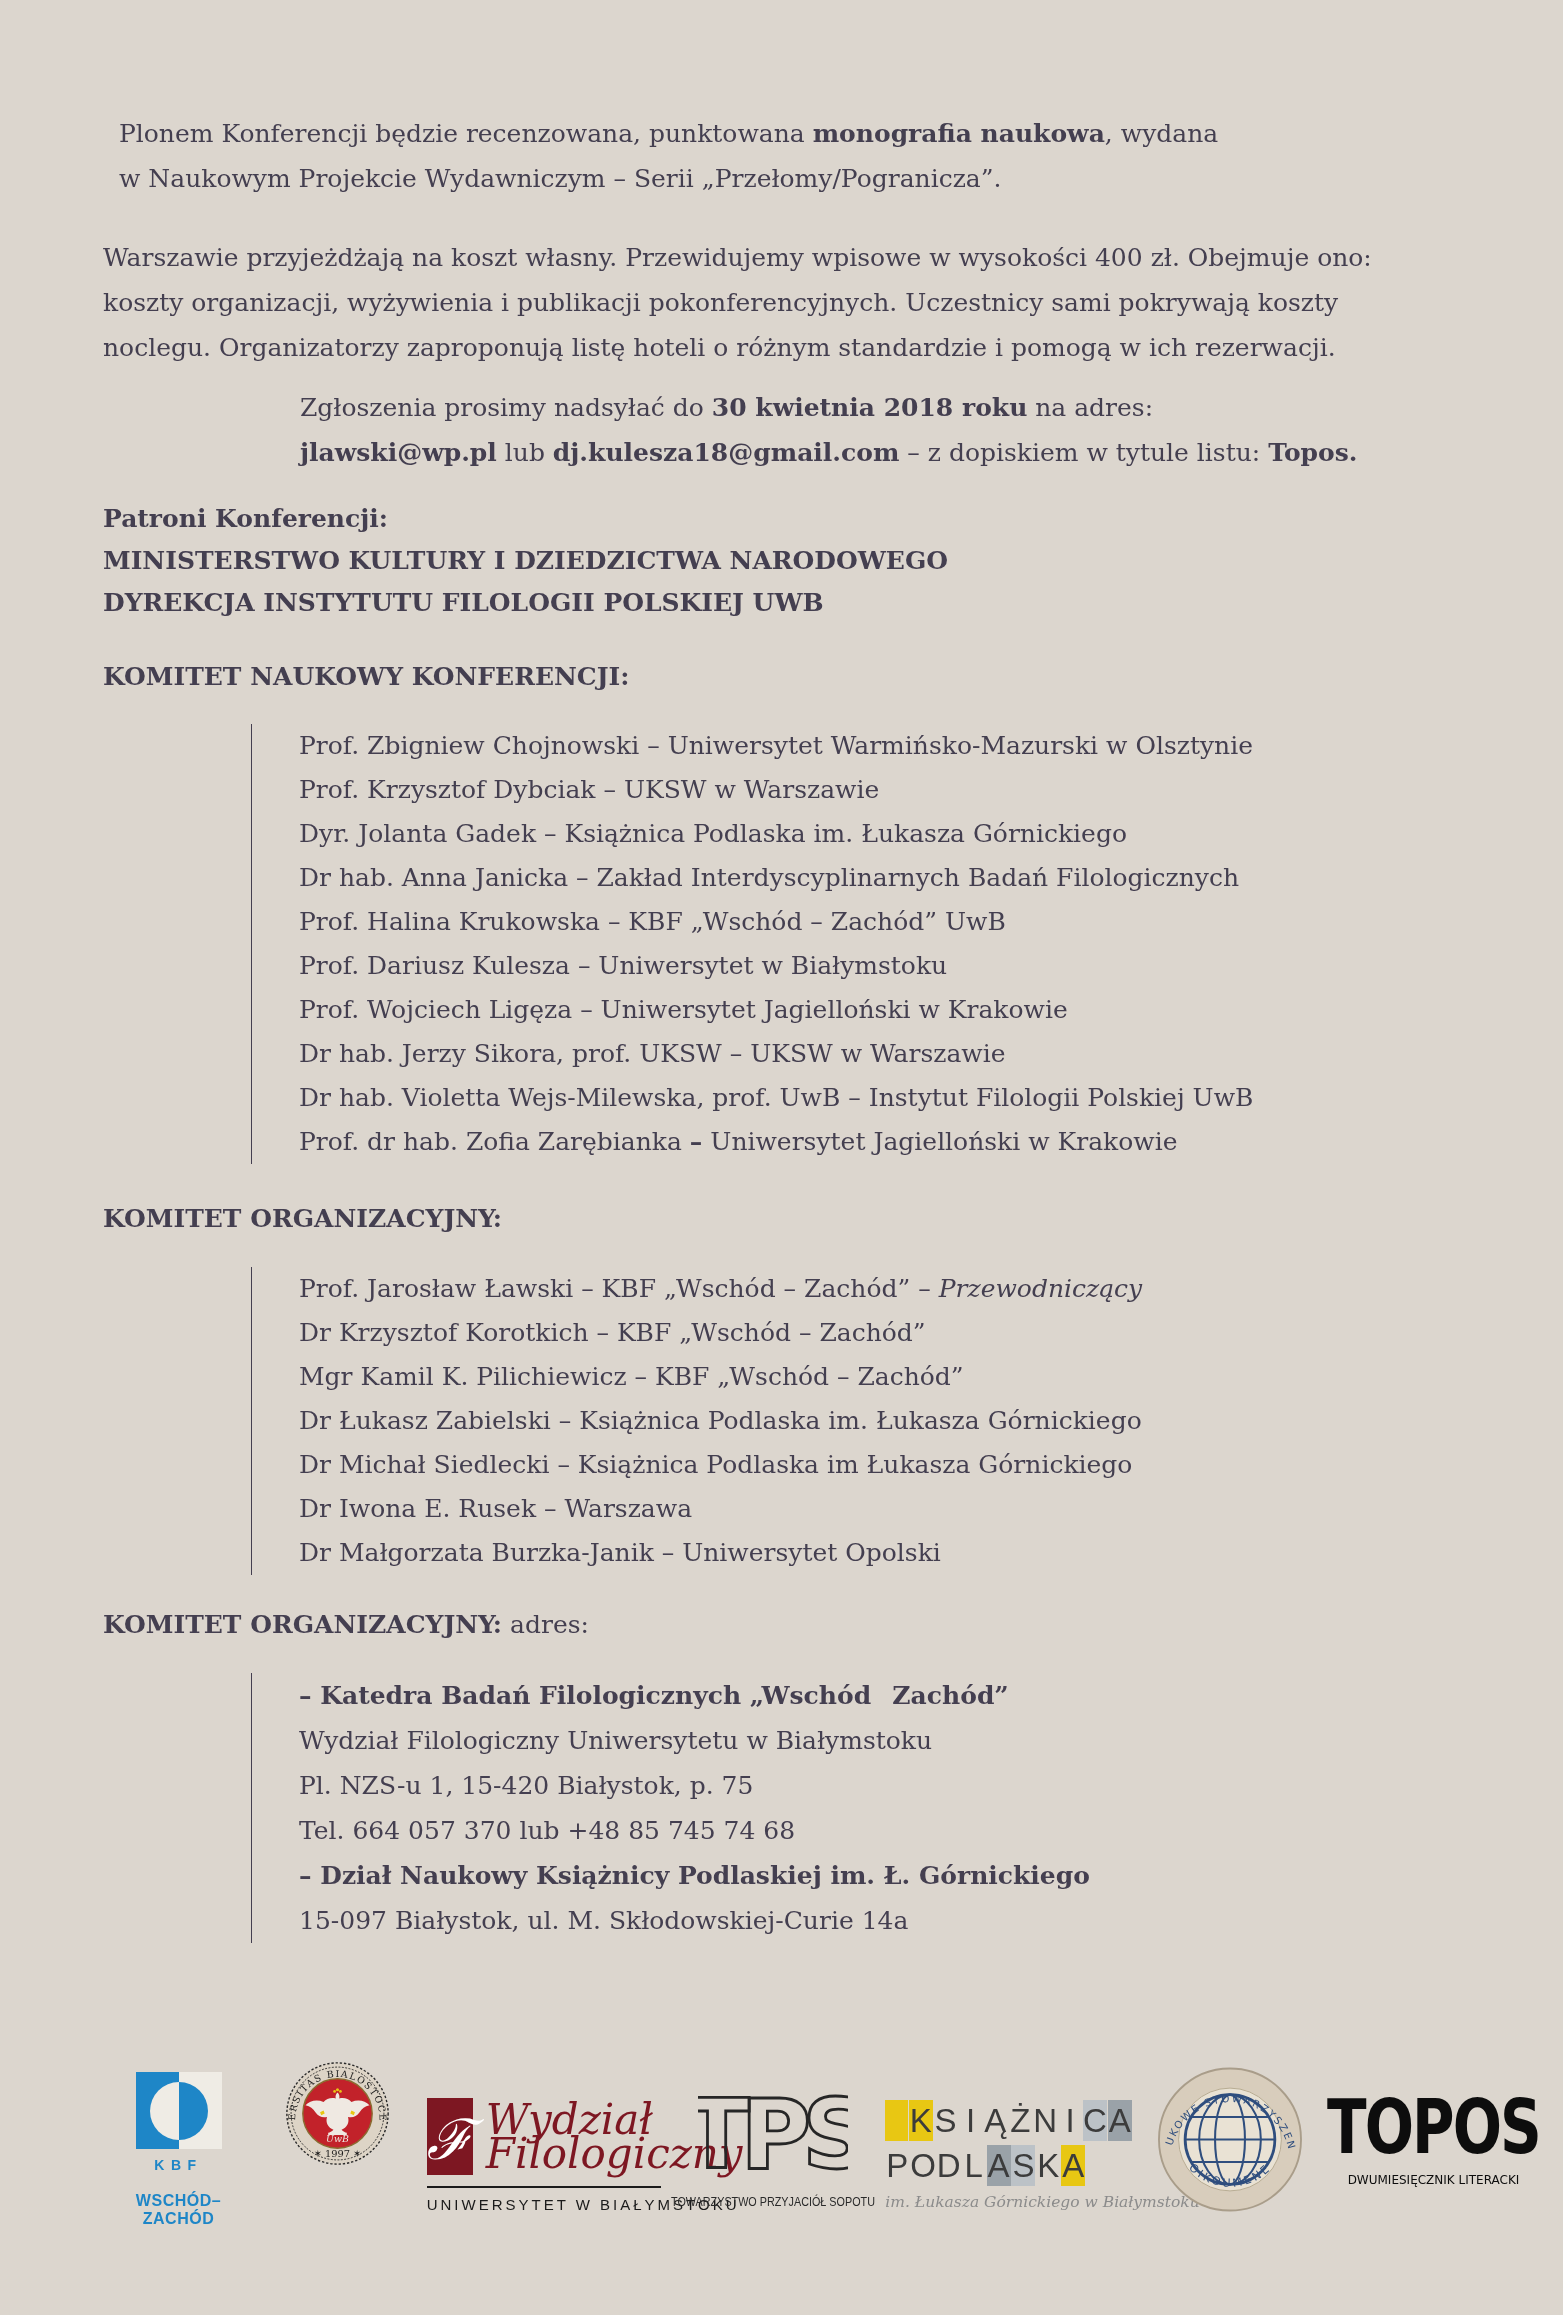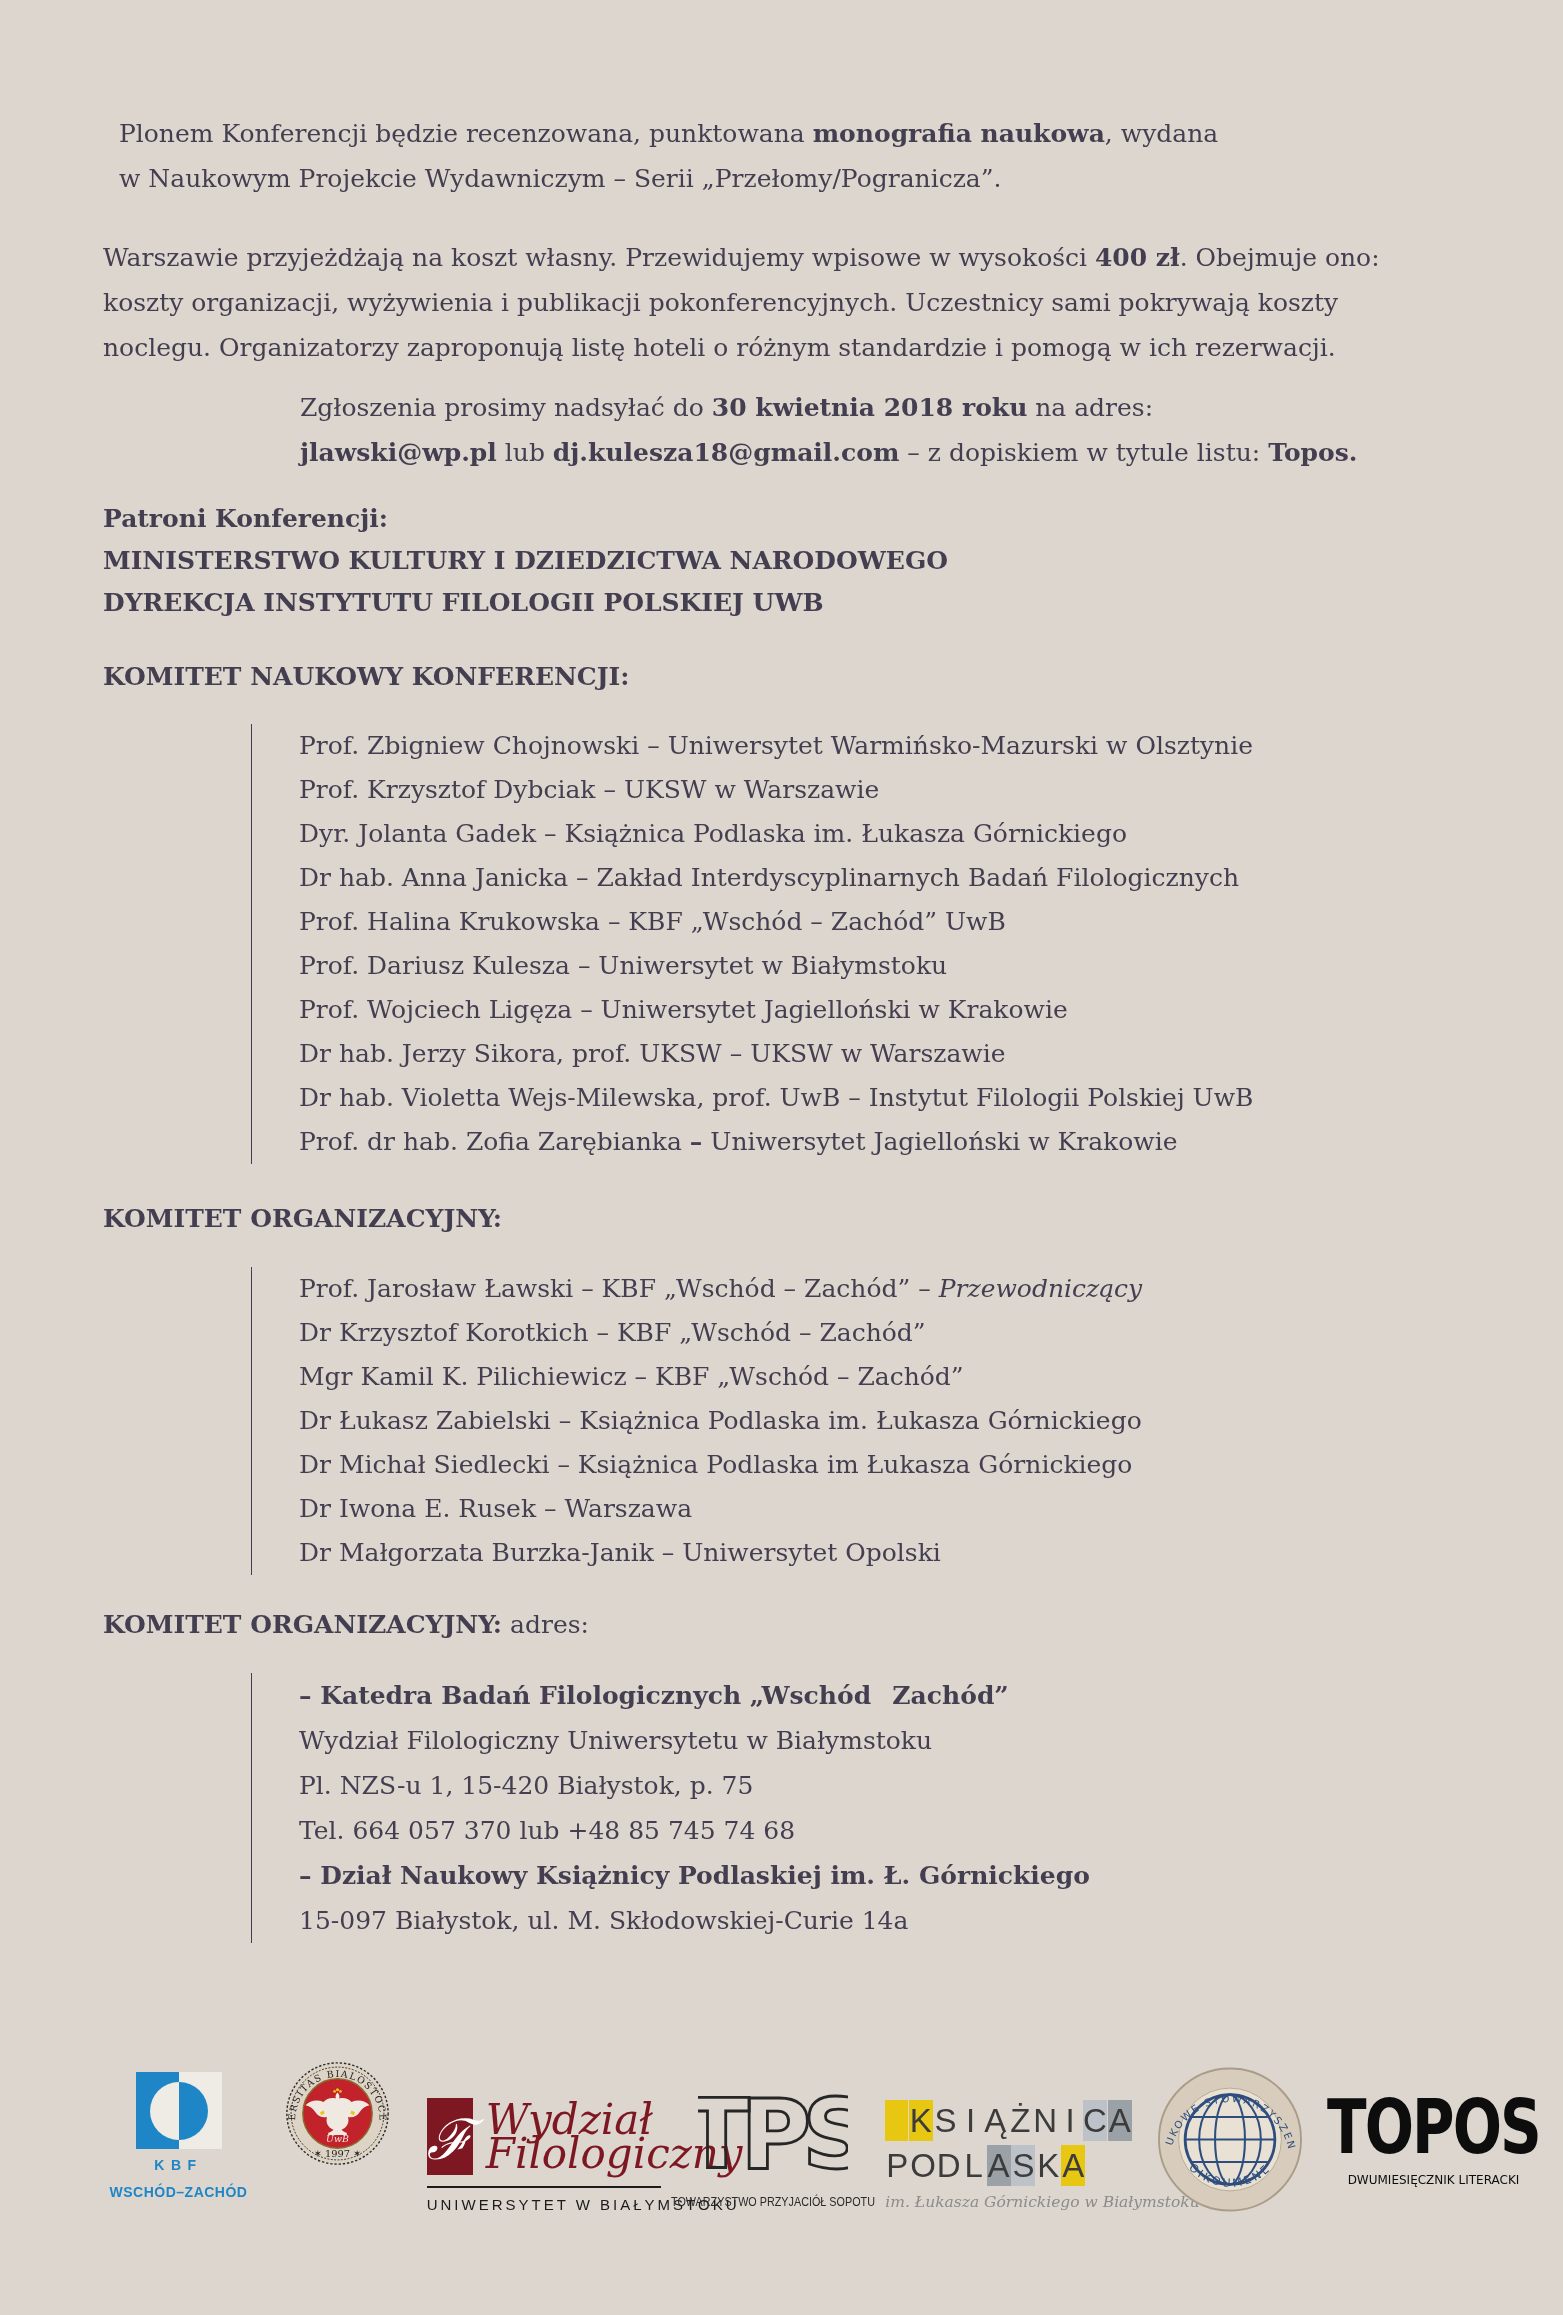--- a/index.html
+++ b/index.html
@@ -44,21 +44,21 @@
   .kbf{width:141px;padding-top:11.2px;}
   .kbf-mark{width:86px;height:77px;display:flex;}
   .kbf-l,.kbf-r{width:43px;height:77px;position:relative;overflow:hidden;}
   .kbf-l{background:#1e86c7;}
   .kbf-r{background:#efece5;}
   .kbf-l::after,.kbf-r::after{content:"";position:absolute;width:58px;height:58px;border-radius:50%;top:9.4px;}
   .kbf-l::after{background:#efece5;left:14px;}
   .kbf-r::after{background:#1e86c7;left:-29px;}
   .kbf-text{margin-top:7.5px;text-align:center;color:#1e86c7;font-family:"Liberation Sans",sans-serif;font-weight:bold;}
   .kbf-abbr{font-size:14px;letter-spacing:6.6px;}
-  .kbf-name{font-size:14px;letter-spacing:0.5px;margin-top:11px;}
+  .kbf-name{font-size:16px;letter-spacing:0.5px;margin-top:19px;}
   
   
   .filology{width:234px;align-items:stretch;padding-top:37px;}
   .fil-top{display:flex;align-items:center;gap:13px;}
   .fil-square{width:75px;height:77px;background:#7d1722;color:#fff;display:flex;align-items:center;justify-content:center;font-size:56px;font-style:italic;}
   .fil-name{color:#7d1722;font-size:42px;line-height:34px;font-style:italic;}
   .fil-rule{height:1.9px;background:#1b1b1b;margin-top:11.2px;}
   .fil-sub{font-family:"Liberation Sans",sans-serif;font-size:15px;letter-spacing:3px;color:#1b1b1b;margin-top:8.4px;white-space:nowrap;}
   
   .tps{width:159px;padding-top:20.6px;}
@@ -88,21 +88,21 @@
 <body>
 
 <div class="page">
 
   <div class="block" id="p1">
     <div class="line"><span>Plonem Konferencji będzie recenzowana, punktowana </span><span style="font-weight: bold;">monografia naukowa</span><span>, wydana</span></div>
     <div class="line"><span>w Naukowym Projekcie Wydawniczym – Serii „Przełomy/Pogranicza”.</span></div>
   </div>
 
   <div class="block" id="p2">
-    <div class="line"><span>Warszawie przyjeżdżają na koszt własny. Przewidujemy wpisowe w wysokości </span><span style="font-weight: bold;">400 zł</span><span>. Obejmuje ono:</span></div>
+    <div class="line"><span>Warszawie przyjeżdżają na koszt własny. Przewidujemy wpisowe w wysokości </span><span style="font-weight: normal;">400 zł</span><span>. Obejmuje ono:</span></div>
     <div class="line"><span>koszty organizacji, wyżywienia i publikacji pokonferencyjnych. Uczestnicy sami pokrywają koszty</span></div>
     <div class="line"><span>noclegu. Organizatorzy zaproponują listę hoteli o różnym standardzie i pomogą w ich rezerwacji.</span></div>
   </div>
 
 
   <div class="block" id="p4">
     <div class="line"><span>Zgłoszenia prosimy nadsyłać do </span><span style="font-weight: bold;">30 kwietnia 2018 roku</span><span> na adres:</span></div>
     <div class="line"><span style="font-weight: bold;">jlawski@wp.pl</span><span> lub </span><span style="font-weight: bold;">dj.kulesza18@gmail.com</span><span> – z dopiskiem w tytule listu: </span><span style="font-weight: bold;">Topos.</span></div>
   </div>
 

